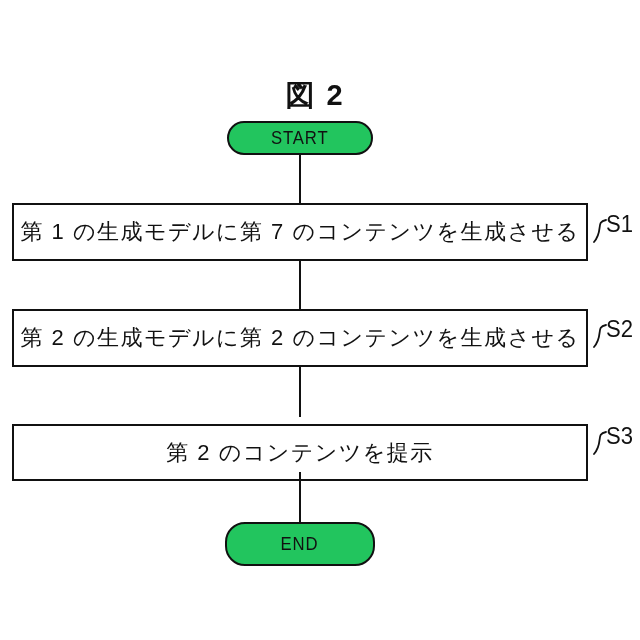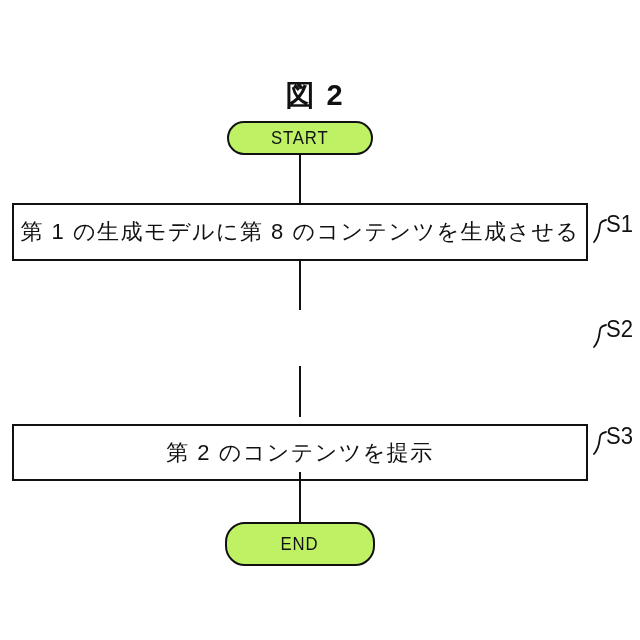--- a/index.html
+++ b/index.html
@@ -25,21 +25,21 @@
     text-align: center;
     font-size: 29px;
     font-weight: 700;
     letter-spacing: 2px;
     white-space: pre;
   }
   .terminator {
     position: absolute;
     border: 2px solid #111111;
     border-radius: 20px;
-    background: #bef264;
+    background: #22c55e;
     display: flex;
     align-items: center;
     justify-content: center;
     box-sizing: border-box;
   }
   .terminator.start {
     left: 227px;
     top: 121px;
     width: 146px;
     height: 34px;
@@ -111,30 +111,31 @@
 <div class="canvas">
 
   <div class="figure-title">図 2</div>
 
   <div class="terminator start">
     <span class="cap-label">START</span>
   </div>
 
   <div class="vline seg1"></div>
 
-  <div class="process p1">第 1 の生成モデルに第 8 のコンテンツを生成させる</div>
+  <div class="process p1">第 1 の生成モデルに第 7 のコンテンツを生成させる</div>
   <div class="leader l1">
     <svg width="18" height="28" viewBox="0 0 18 28">
       <path d="M17,3 C6,5 15,13 5,25" fill="none" stroke="#111111" stroke-width="1.8" stroke-linecap="round"></path>
     </svg>
   </div>
   <div class="steplabel s1">S1</div>
 
   <div class="vline seg2"></div>
 
+  <div class="process p2">第 2 の生成モデルに第 2 のコンテンツを生成させる</div>
   <div class="leader l2">
     <svg width="18" height="28" viewBox="0 0 18 28">
       <path d="M17,3 C6,5 15,13 5,25" fill="none" stroke="#111111" stroke-width="1.8" stroke-linecap="round"></path>
     </svg>
   </div>
   <div class="steplabel s2">S2</div>
 
   <div class="vline seg3"></div>
 
   <div class="process p3">第 2 のコンテンツを提示</div>

